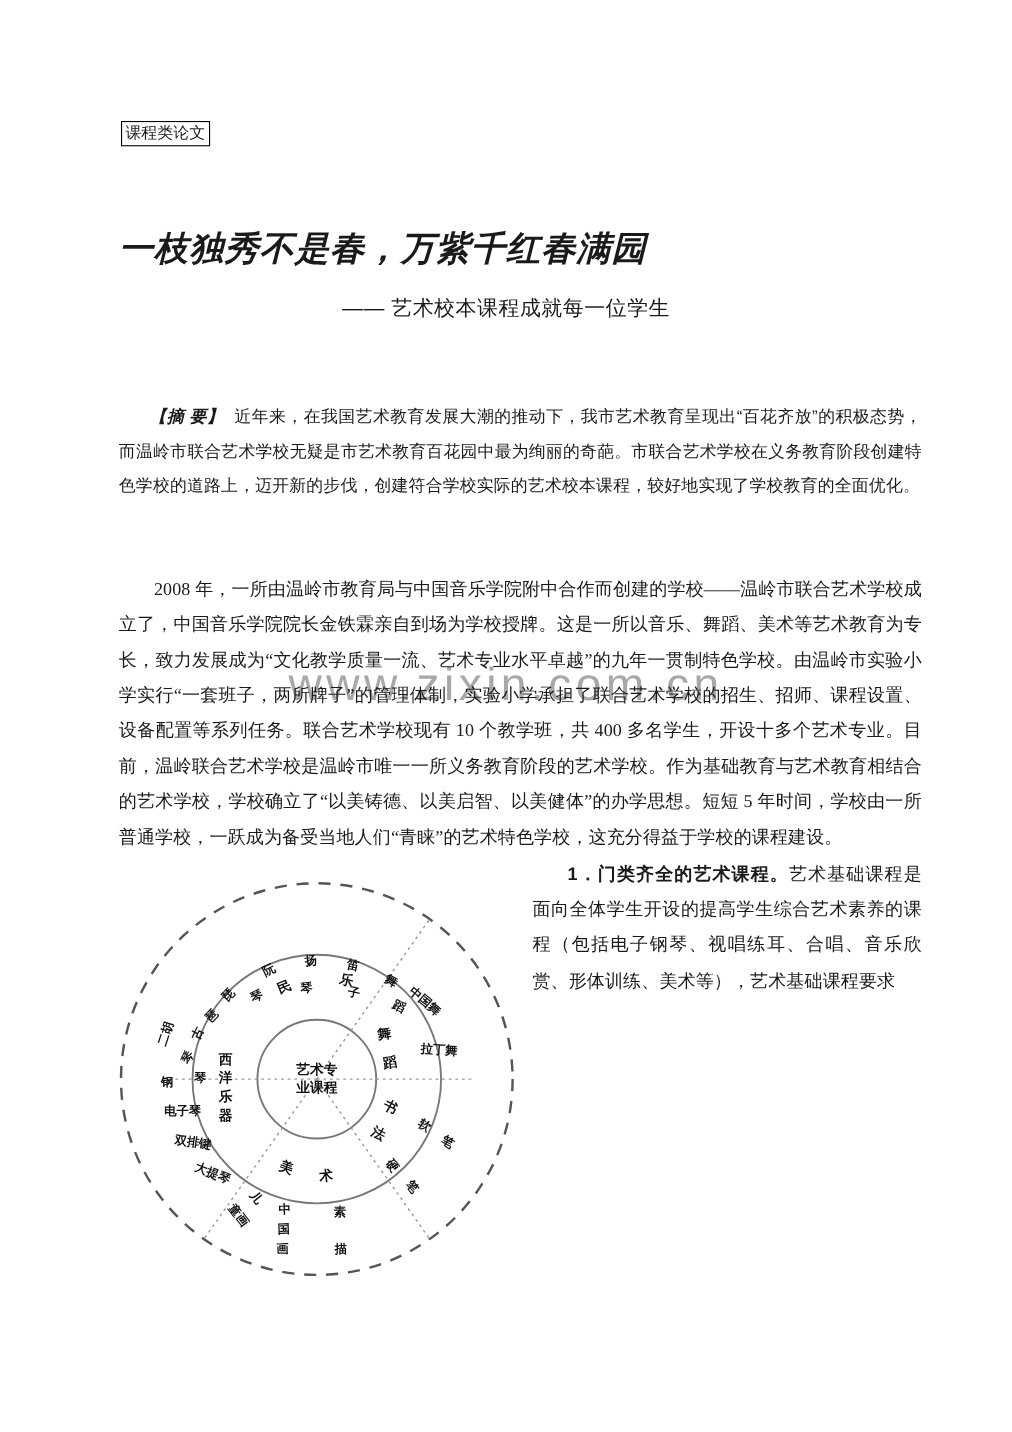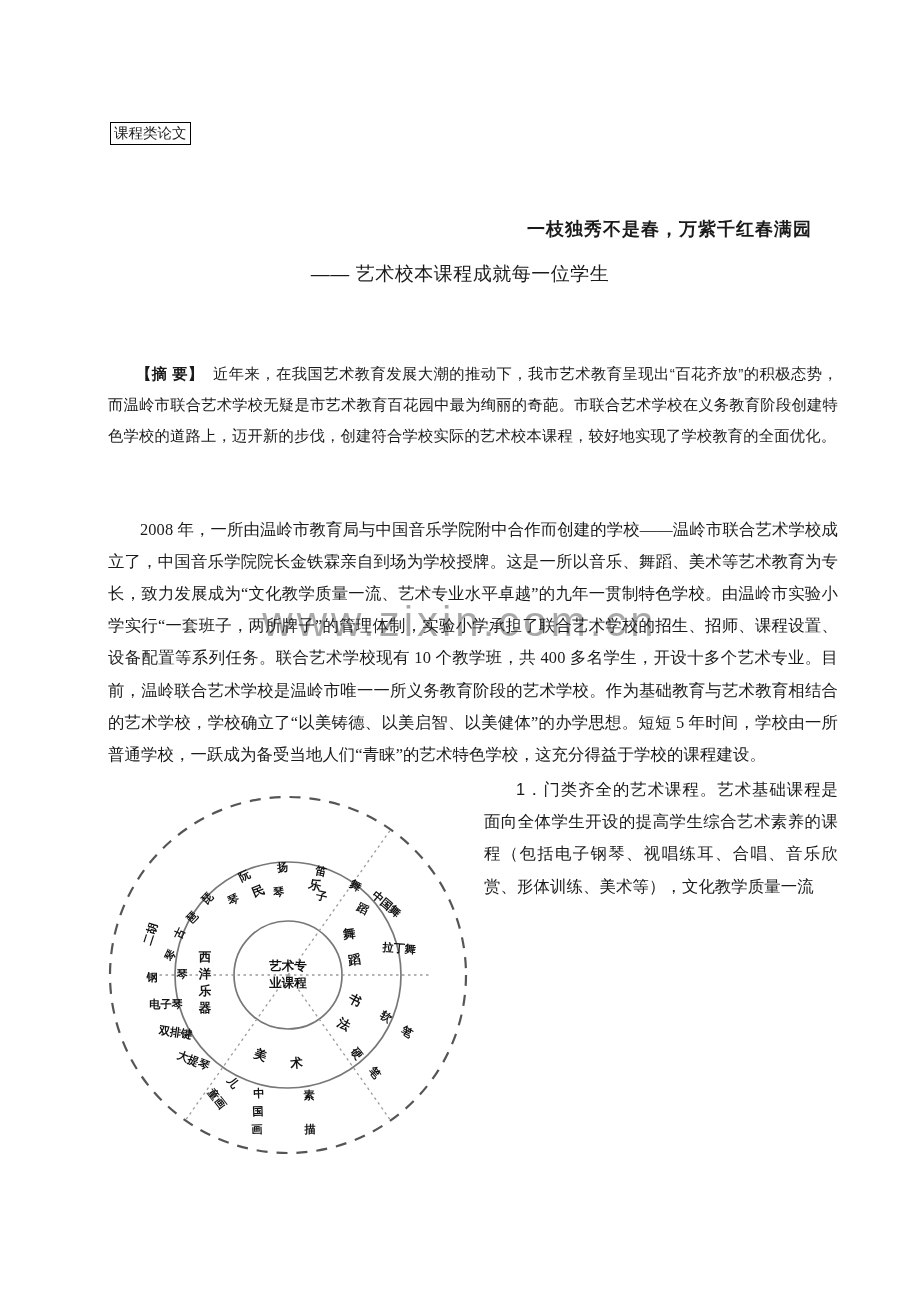--- a/index.html
+++ b/index.html
@@ -32,43 +32,44 @@
     opacity: 0.62;
     z-index: 0;
     pointer-events: none;
     white-space: nowrap;
     font-weight: 400;
   }
   
   #content {
     position: relative;
     z-index: 2;
-    padding: 12px 82px 0 108px;
+    padding: 0 82px 0 108px;
   }
   
   .tag-box {
     display: inline-block;
     border: 1px solid #000;
     padding: 1px 3px 2px 3px;
     font-family: "Liberation Sans", sans-serif;
     font-size: 14.5px;
     line-height: 1.25;
     margin-top: 110px;
     margin-left: 2px;
     background: #fff;
   }
   
   .doc-title {
-    text-align: right;
-    font-family: "Liberation Sans", sans-serif;
-    font-weight: bold;
-    font-size: 18px;
+    text-align: left;
+    font-family: "Liberation Sans", sans-serif;
+    font-weight: bold;
+    font-size: 31px;
     letter-spacing: 1px;
     margin: 72px 0 0 0;
     padding-right: 26px;
+    font-style: italic;
   }
   .doc-subtitle {
     text-align: center;
     font-family: "Liberation Sans", sans-serif;
     font-size: 19px;
     letter-spacing: 0.5px;
     margin: 20px 0 0 0;
     padding-right: 26px;
   }
   
@@ -77,20 +78,21 @@
     font-family: "Liberation Sans", sans-serif;
     font-size: 15.3px;
     line-height: 2.02;
     text-align: justify;
     text-indent: 28px;
     letter-spacing: 0.2px;
   }
   .abstract .lead,
   .keywords .lead {
     font-weight: bold;
+    font-style: italic;
   }
   .keywords {
     margin-top: 18px;
     font-family: "Liberation Sans", sans-serif;
     font-size: 15.3px;
     line-height: 2.0;
     text-indent: 28px;
     letter-spacing: 0.2px;
   }
   .kw {
@@ -132,21 +134,21 @@
   .wrap-p {
     font-size: 16.4px;
     line-height: 1.96;
     text-align: justify;
     margin: 0;
     letter-spacing: 0.1px;
   }
   .wrap-p.indent { text-indent: 32px; }
   .run-in-bold {
     font-family: "Liberation Sans", sans-serif;
-    font-weight: normal;
+    font-weight: bold;
   }
 
   
   .diagram {
     position: absolute;
     left: 0;
     top: 0;
     width: 372px;
     height: 392px;
   }
@@ -279,19 +281,19 @@
             <text class="dg-label dg-outer" x="303" y="256" transform="rotate(34 303 256)" text-anchor="middle">笔</text>
 
             <text class="dg-label dg-outer" x="252" y="277" transform="rotate(52 252 277)" text-anchor="middle">硬</text>
             <text class="dg-label dg-outer" x="270" y="296" transform="rotate(52 270 296)" text-anchor="middle">笔</text>
           </svg>
         </div>
       </div>
 
 
       <p class="wrap-p indent">
-        <span class="run-in-bold">1．门类齐全的艺术课程。</span><span>艺术基础课程是面向全体学生开设的提高学生综合艺术素养的课程（包括电子钢琴、视唱练耳、合唱、音乐欣赏、形体训练、美术等），文化教学质量一流</span>
+        <span class="run-in-bold">1．门类齐全的艺术课程。</span><span>艺术基础课程是面向全体学生开设的提高学生综合艺术素养的课程（包括电子钢琴、视唱练耳、合唱、音乐欣赏、形体训练、美术等），艺术基础课程要求</span>
       </p>
 
     </div>
 
   </div>
 </div>
 
 </body></html>

